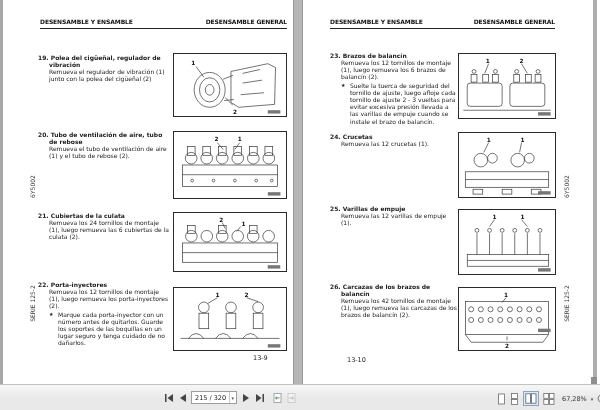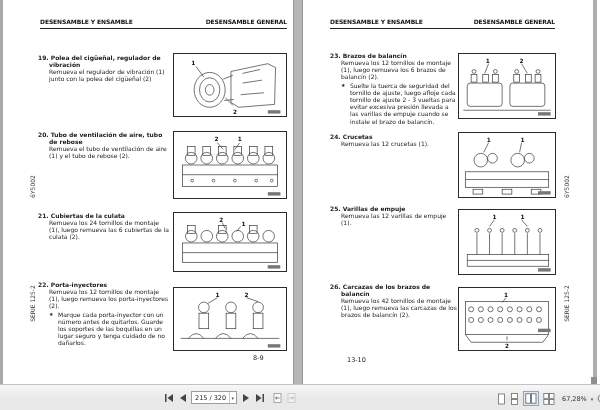--- a/index.html
+++ b/index.html
@@ -177,21 +177,21 @@
           <path d="M44 10 L34 16 M74 10 L86 14"></path>
         </g>
         <text x="42" y="9">1</text>
         <text x="72" y="9">2</text>
         <rect x="96" y="58" width="13" height="3.5" fill="#777"></rect>
       </svg>
     </div>
 
     <span class="side-label" style="left:18px;top:183px;">6Y5002</span>
     <span class="side-label" style="left:11px;top:300px;">SERIE 125-2</span>
-    <span class="footer-num" style="left:250px;top:354px;">8-9</span>
+    <span class="footer-num" style="left:250px;top:354px;">13-9</span>
   </div>
 
   <div class="page-gap"></div>
 
   <div class="page page-right">
     <div class="page-hdr">
       <span>DESENSAMBLE Y ENSAMBLE</span>
       <span>DESENSAMBLE GENERAL</span>
     </div>
 

